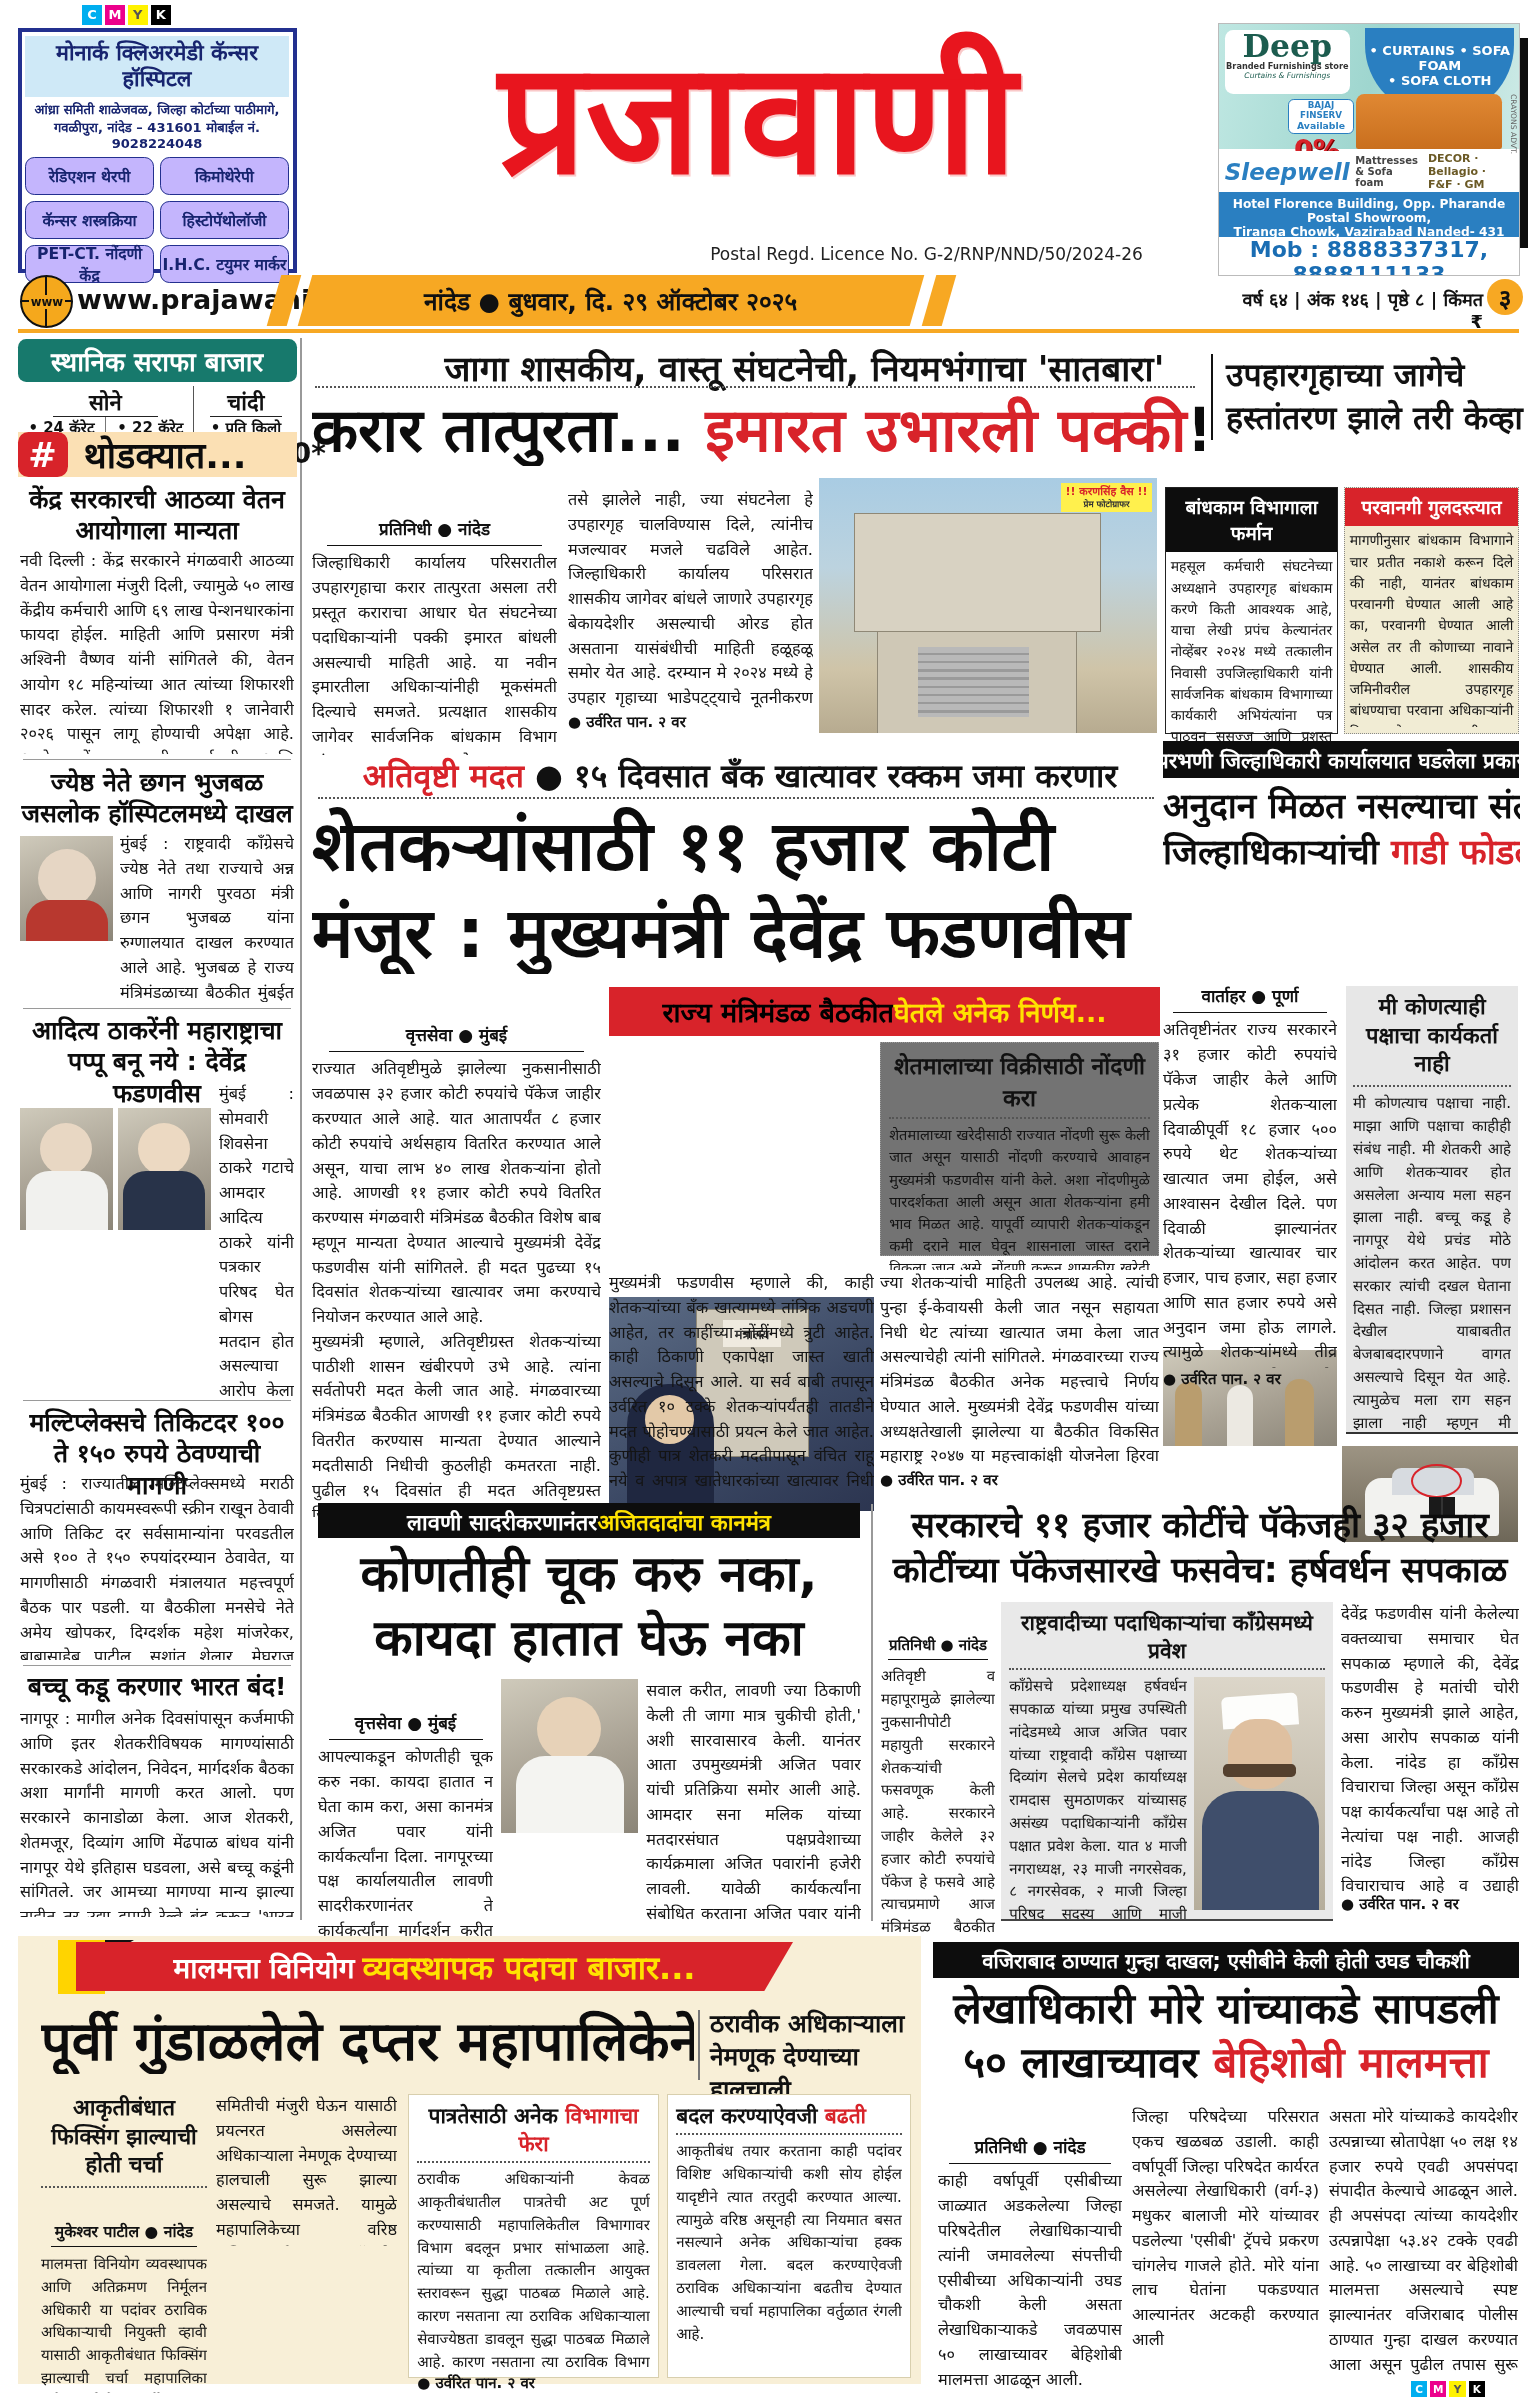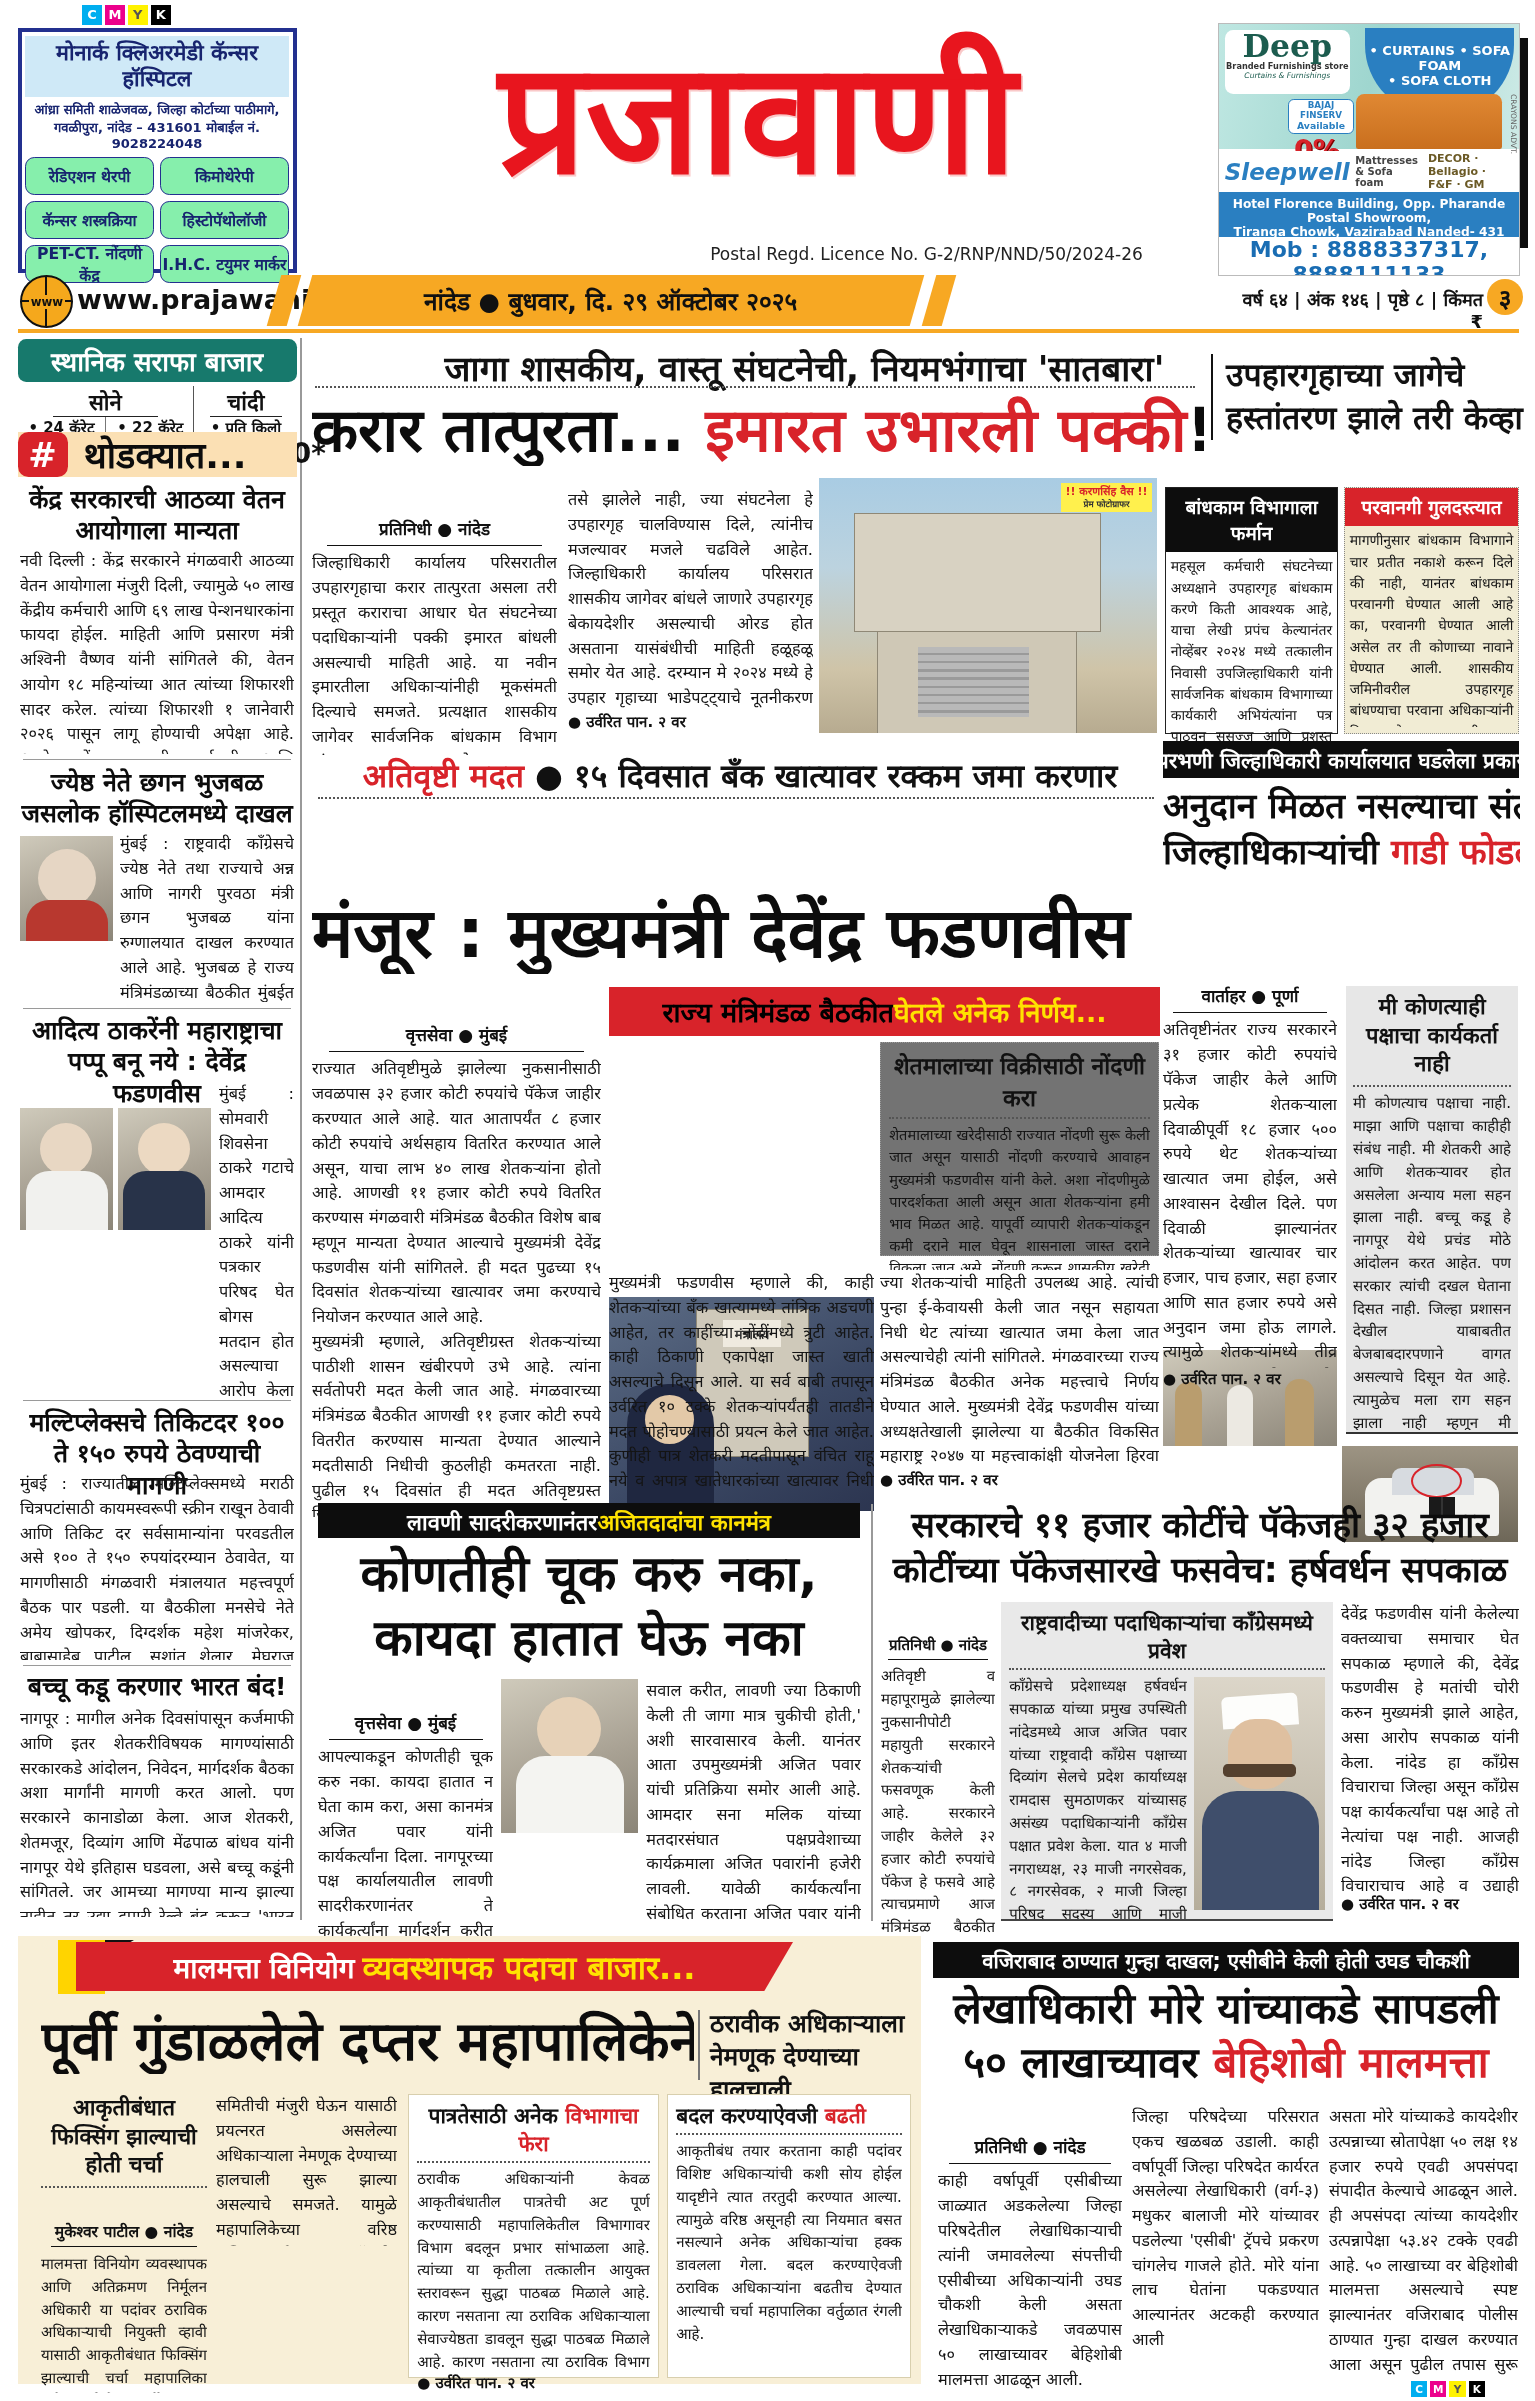--- a/index.html
+++ b/index.html
@@ -21,21 +21,21 @@
   .headline{font-weight:800;color:#0c0c0c;line-height:1.18;white-space:nowrap;overflow:hidden;}
   .red{color:#d8232a;}
   .boxhead{background:#0d0d0d;color:#fff;font-weight:bold;text-align:center;}
   .whitebox{background:#ffffff;border:1.2px solid #d8cfae;}
   .graybox{background:#e7e7e7;border-bottom:2.3px solid #333;}
   .skew{transform:skewX(-16deg);}
   .unskew{transform:skewX(16deg);}
   .cmyk{display:flex;gap:2.9px;}
   .cmyk span{width:20px;height:20px;display:flex;align-items:center;justify-content:center;
              font-weight:bold;font-size:13px;color:#fff;font-family:"DejaVu Sans",sans-serif;}
-  .svcpill{border:1.7px solid #23308f;background:#86efac;border-radius:9.3px;color:#17246f;
+  .svcpill{border:1.7px solid #23308f;background:#c4b5fd;border-radius:9.3px;color:#17246f;
            font-weight:bold;font-size:15.7px;display:flex;align-items:center;justify-content:center;text-align:center;}
   .globe{width:49px;height:49px;border-radius:50%;background:#f5a81c;border:2.3px solid #111;
          display:flex;align-items:center;justify-content:center;font-weight:bold;font-size:11.7px;color:#111;
          background-image:linear-gradient(#0000 46%,#111 46%,#111 52%,#0000 52%),
                           linear-gradient(90deg,#0000 46%,#111 46%,#111 52%,#0000 52%);}
   .tagyellow{background:#fff04d;color:#d8232a;font-weight:bold;text-align:center;line-height:1.25;}
   .moretag{font-weight:bold;font-size:15px;}
 </style>
 </head>
 <body>
@@ -211,20 +211,21 @@
   </div>
   <div class="abs" style="left:1344px;top:487px;width:175px;height:247px;border:1.2px dotted #888;box-sizing:border-box;background:#f1ecd4;">
     <div class="boxhead" style="background:#d8232a;font-size:19px;padding:5.8px 1.2px;">परवानगी गुलदस्त्यात</div>
     <div class="bodytxt" style="font-size:14px;padding:4.7px;height:192px;">मागणीनुसार बांधकाम विभागाने चार प्रतीत नकाशे करून दिले की नाही, यानंतर बांधकाम परवानगी घेण्यात आली आहे का, परवानगी घेण्यात आली असेल तर ती कोणाच्या नावाने घेण्यात आली. शासकीय जमिनीवरील उपहारगृह बांधण्याचा परवाना अधिकाऱ्यांनी दिला असेल तर मग ही जागा शासनाने संघटनेला हस्तांतरित केली आहे आहे का, तसा प्रस्ताव शासनाने मान्य केला आहे का, अशा अनेक प्रश्नांची उकल होणे आवश्यक आहे.</div>
   </div>
 
   <div class="abs" style="left:326px;top:753px;width:828px;text-align:center;font-size:32px;font-weight:800;white-space:nowrap;overflow:hidden;">
     <span class="red">अतिवृष्टी मदत </span><span>● १५ दिवसात बँक खात्यावर रक्कम जमा करणार</span>
   </div>
   <div class="abs dotted" style="left:318px;top:797px;width:836px;"></div>
+  <div class="abs headline" style="left:312px;top:806px;width:842px;font-size:69px;">शेतकऱ्यांसाठी ११ हजार कोटी</div>
   <div class="abs headline" style="left:312px;top:893px;width:842px;font-size:69px;">मंजूर : मुख्यमंत्री देवेंद्र फडणवीस</div>
 
   <div class="abs" style="left:312px;top:991px;width:289px;height:501px;">
     <div class="byline" style="text-align:center;">वृत्तसेवा ● मुंबई</div>
     <div class="byrule"></div>
     <div class="bodytxt pre" style="height:460px;">राज्यात अतिवृष्टीमुळे झालेल्या नुकसानीसाठी जवळपास ३२ हजार कोटी रुपयांचे पॅकेज जाहीर करण्यात आले आहे. यात आतापर्यंत ८ हजार कोटी रुपयांचे अर्थसहाय वितरित करण्यात आले असून, याचा लाभ ४० लाख शेतकऱ्यांना होतो आहे. आणखी ११ हजार कोटी रुपये वितरित करण्यास मंगळवारी मंत्रिमंडळ बैठकीत विशेष बाब म्हणून मान्यता देण्यात आल्याचे मुख्यमंत्री देवेंद्र फडणवीस यांनी सांगितले. ही मदत पुढच्या १५ दिवसांत शेतकऱ्यांच्या खात्यावर जमा करण्याचे नियोजन करण्यात आले आहे.
 मुख्यमंत्री म्हणाले, अतिवृष्टीग्रस्त शेतकऱ्यांच्या पाठीशी शासन खंबीरपणे उभे आहे. त्यांना सर्वतोपरी मदत केली जात आहे. मंगळवारच्या मंत्रिमंडळ बैठकीत आणखी ११ हजार कोटी रुपये वितरीत करण्यास मान्यता देण्यात आल्याने मदतीसाठी निधीची कुठलीही कमतरता नाही. पुढील १५ दिवसांत ही मदत अतिवृष्टग्रस्त जिल्ह्यातील किमान ९० टक्के शेतकऱ्यांच्या खात्यावर जमा करण्याचे आदेश देण्यात आले आहेत. यापूर्वी जशा याद्या मिळाल्या, तसा निधी वितरित करण्यात आला. ज्यांना केवळ दोन हेक्टरसाठी मदत मिळाली आहे, त्यांना पुढील हेक्टरसाठीचे अर्थसहाय्य दिले जाणार असल्याचे मुख्यमंत्री फडणवीस यांनी सांगितले.</div>
   </div>
   <div class="abs" style="left:609px;top:987px;width:551px;height:49px;background:#d8232a;display:flex;align-items:center;justify-content:center;white-space:nowrap;overflow:hidden;">
     <span style="color:#000000;font-size:27px;font-weight:800;">राज्य मंत्रिमंडळ बैठकीत </span>

